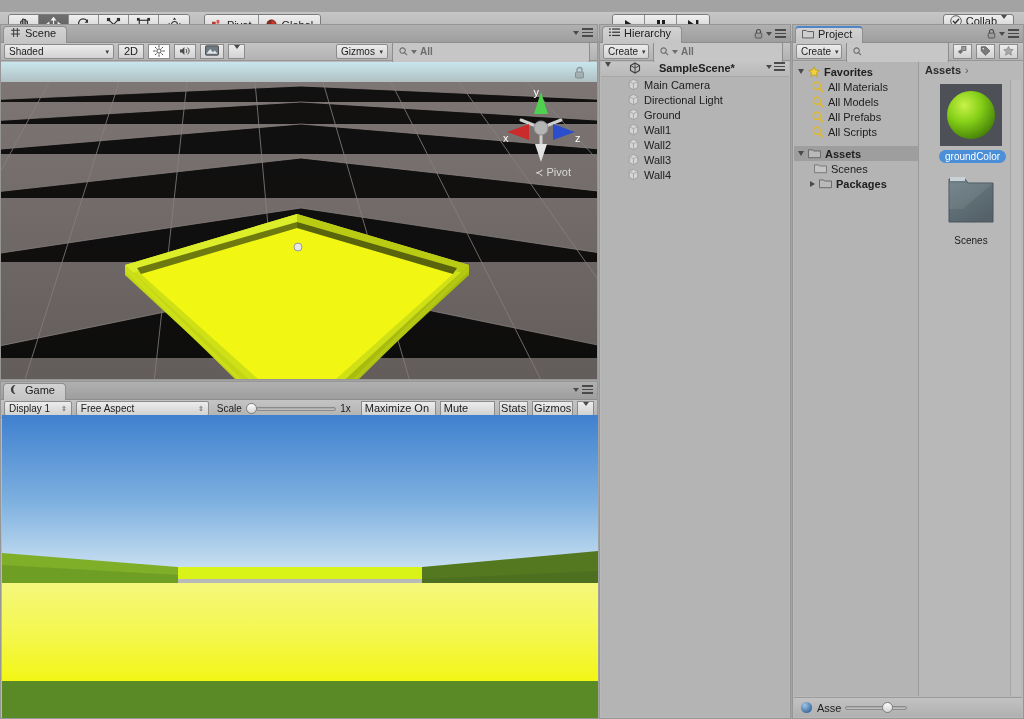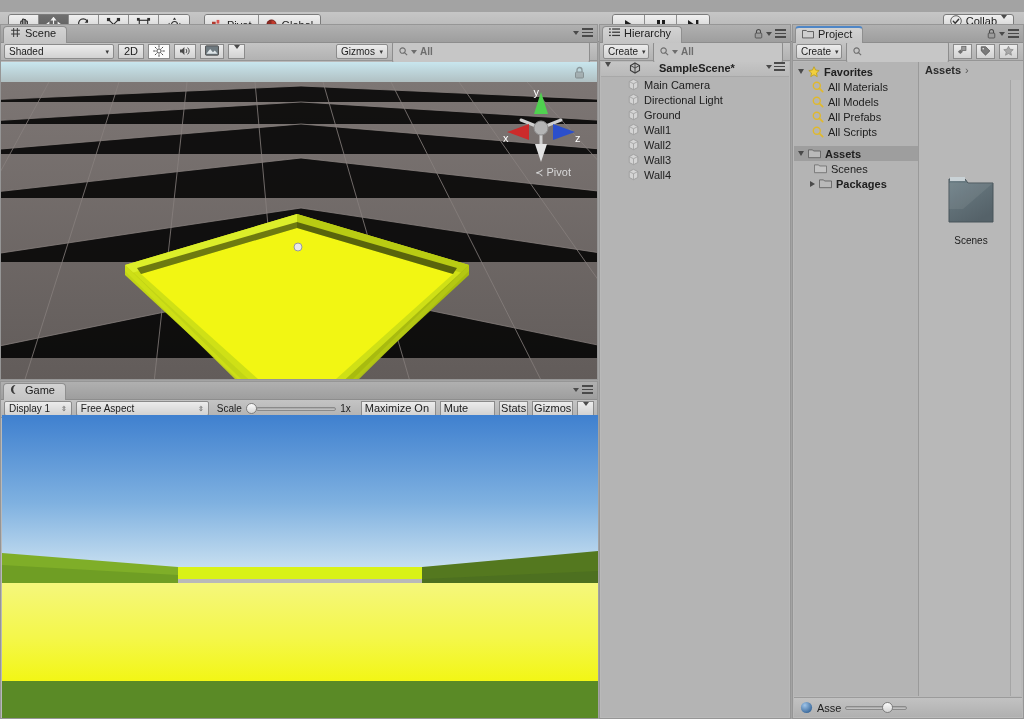--- a/index.html
+++ b/index.html
@@ -687,20 +687,34 @@
         <span style="font-weight:bold">Packages</span>
       </div>
     </div>
 
     <div id="proj-split-r">
       <div id="proj-breadcrumb">
         <span>Assets</span>
         <span style="color:#595959;font-weight:normal">›</span>
       </div>
 
+      <div class="asset-item" style="left:20px; top:22px;">
+        <svg width="62" height="62" viewBox="0 0 62 62">
+          <defs>
+            <radialGradient id="sphg" cx="0.36" cy="0.3" r="0.78">
+              <stop offset="0" stop-color="#c8f24a"></stop>
+              <stop offset="0.45" stop-color="#86d018"></stop>
+              <stop offset="1" stop-color="#3f7a06"></stop>
+            </radialGradient>
+          </defs>
+          <rect x="0" y="0" width="62" height="62" fill="#4e5058"></rect>
+          <circle cx="31" cy="31" r="24" fill="url(#sphg)"></circle>
+        </svg>
+        <div><span class="asset-label sel">groundColor</span></div>
+      </div>
 
       <div class="asset-item" style="left:20px; top:110px;">
         <svg width="62" height="58" viewBox="0 0 62 58">
           <defs>
             <linearGradient id="fldg" x1="0" y1="0" x2="0.6" y2="1">
               <stop offset="0" stop-color="#6e8087"></stop>
                 <stop offset="1" stop-color="#556269"></stop>
             </linearGradient>
           </defs>
           <path d="M9 7h16l3 4h25v39H9z" fill="url(#fldg)" stroke="#48545a" stroke-width="1"></path>

